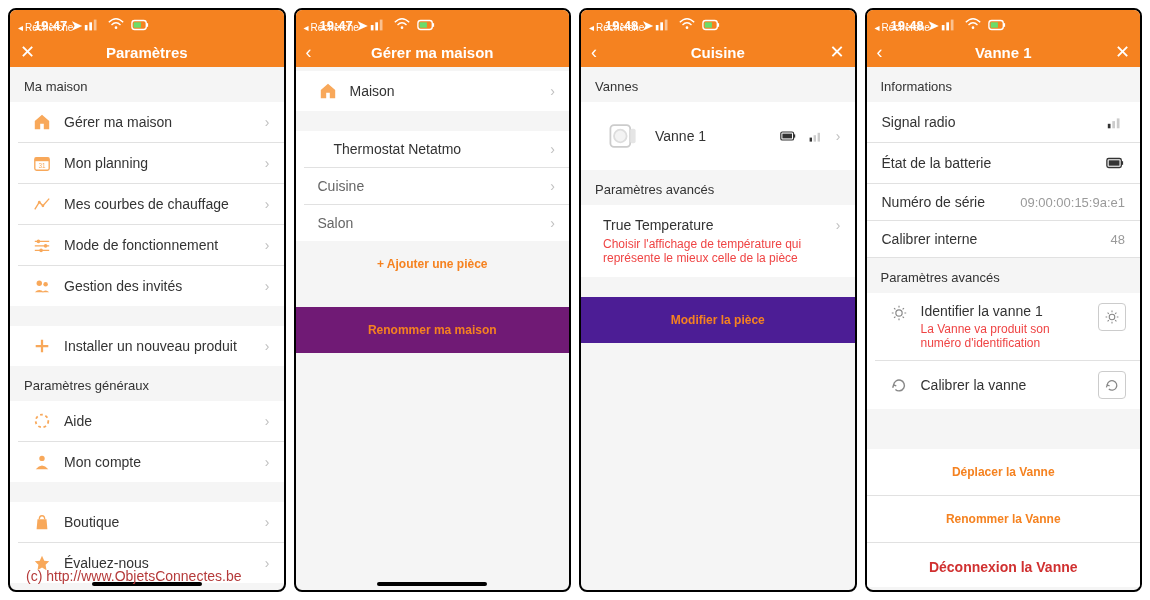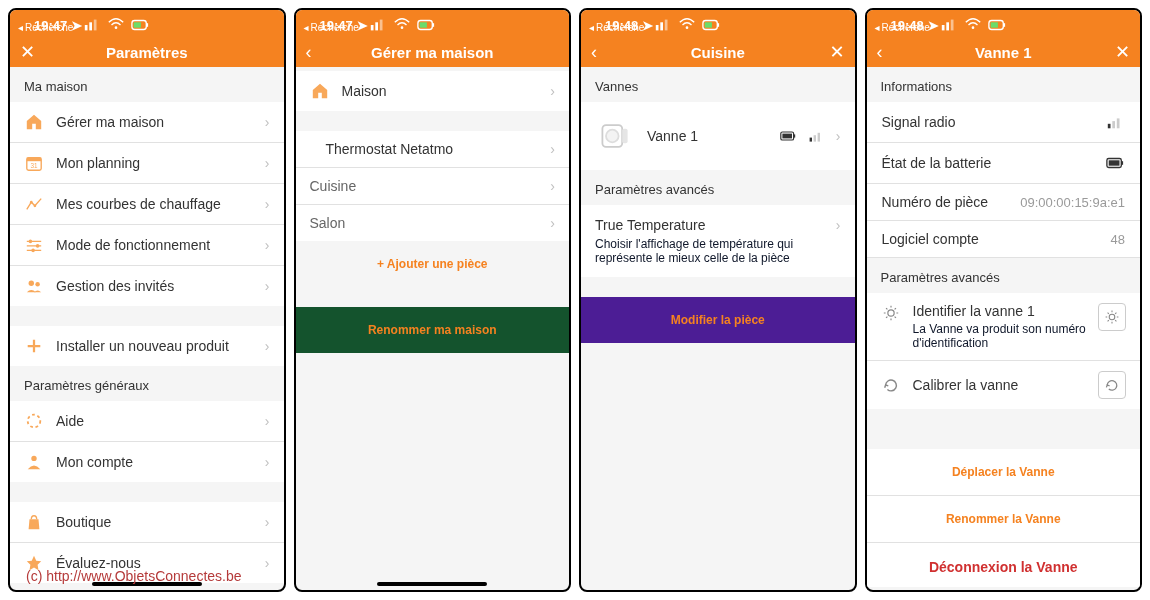--- a/index.html
+++ b/index.html
@@ -10,30 +10,30 @@
   .status { height:26px; background:var(--orange); color:#fff; font-size:13px; display:flex; align-items:center; justify-content:flex-start; padding:4px 8px 0 24px; font-weight:600; }
   .status .left  { display:flex; align-items:center; gap:4px;}
   .status .right { display:flex; align-items:center; gap:4px;}
   .backtxt { font-size:10px; font-weight:500; margin-top:-14px; padding:0 0 4px 8px; background:var(--orange); color:#fff; display:flex; align-items:center; gap:2px;}
   .navbar { height:30px; background:var(--orange); color:#fff; display:flex; align-items:center; justify-content:center; position:relative; font-weight:600; font-size:15px;}
   .navbar .navleft  { position:absolute; left:10px;  font-size:18px; font-weight:300;}
   .navbar .navright { position:absolute; right:10px; font-size:18px; font-weight:300;}
   .content { overflow:auto; height:calc(100% - 60px); }
   .section-header { font-size:13px; color:#333; padding:12px 14px 8px 14px; }
   .list { background:#fff; }
-  .item { display:flex; align-items:center; padding:10px 14px; border-bottom:1px solid var(--divider); font-size:14px; color:#333; min-height:36px; gap:12px;}
+  .item { display:flex; align-items:center; padding:10px 14px; border-bottom:1px solid var(--divider); font-size:14px; color:#333; min-height:36px; gap:12px;margin-left:8px;}
   .item:last-child { border-bottom:none; }
   .item .lbl { flex:1; }
   .item .chev { color:#c0c0c0; font-size:14px; font-weight:300;}
   .ic { width:20px; height:20px; display:flex; align-items:center; justify-content:center; }
   .ic svg { width:18px; height:18px; }
   .orange-link { text-align:center; padding:16px; color:var(--orange); font-size:12px; font-weight:700;}
   .red-link { text-align:center; padding:16px; color:#d03030; font-size:14px; font-weight:600;}
   .spacer { height:20px; }
-  .subtle  { color:#0f172a; font-size:12px; }
+  .subtle  { color:#ef4444; font-size:12px; }
   .valve-img { width:40px; height:40px; display:flex; align-items:center; justify-content:center;}
   .kv { display:flex; align-items:center; padding:10px 15px; border-bottom:1px solid var(--divider); font-size:14px; color:#333; min-height:36px; }
   .kv .k { flex:1; }
   .kv .v { color:#9a9a9a; font-size:13px;}
   .btn-sq { width:28px;height:28px;border:1px solid #ccc;border-radius:4px;display:flex;align-items:center;justify-content:center;font-size:14px;color:#555;}
   .homebar { position:absolute; bottom:4px; left:50%; transform:translateX(-50%); width:110px; height:4px; background:#000; border-radius:2px;}
   .watermark { position:absolute; bottom:16px; left:26px; font-size:14px; color:#b53a3a; }
 </style>
 </head>
 <body>
@@ -319,21 +319,21 @@
         <span class="lbl" style="color:#666">Cuisine</span>
             <span class="chev">›</span>
       </div>
       <div class="item">
         <span class="lbl" style="color:#666">Salon</span>
             <span class="chev">›</span>
       </div>
     </div>
     <div class="orange-link">+ Ajouter une pièce</div>
     <div class="spacer"></div>
-    <div class="orange-link" style="background:#14532d">Renommer ma maison</div>
+    <div class="orange-link" style="background:#701a75">Renommer ma maison</div>
   </div>
   <div class="homebar"></div>
 </div>
 
 <div class="phone">
   <div class="status">
     <span class="left">
           <span>19:48</span>
           <span>➤</span>
         </span>
@@ -448,25 +448,25 @@
       </div>
       <div class="kv">
         <span class="k">État de la batterie</span>
         <span class="ic">
               <svg viewBox="0 0 20 20">
                 <use href="#battery"></use>
               </svg>
             </span>
       </div>
       <div class="kv">
-        <span class="k">Numéro de pièce</span>
+        <span class="k">Numéro de série</span>
             <span class="v">09:00:00:15:9a:e1</span>
       </div>
       <div class="kv">
-        <span class="k">Logiciel compte</span>
+        <span class="k">Calibrer interne</span>
             <span class="v">48</span>
       </div>
     </div>
     <div class="section-header">Paramètres avancés</div>
     <div class="list">
       <div class="item" style="align-items:flex-start">
         <span class="ic">
               <svg viewBox="0 0 20 20">
                 <use href="#bulb"></use>
               </svg>

